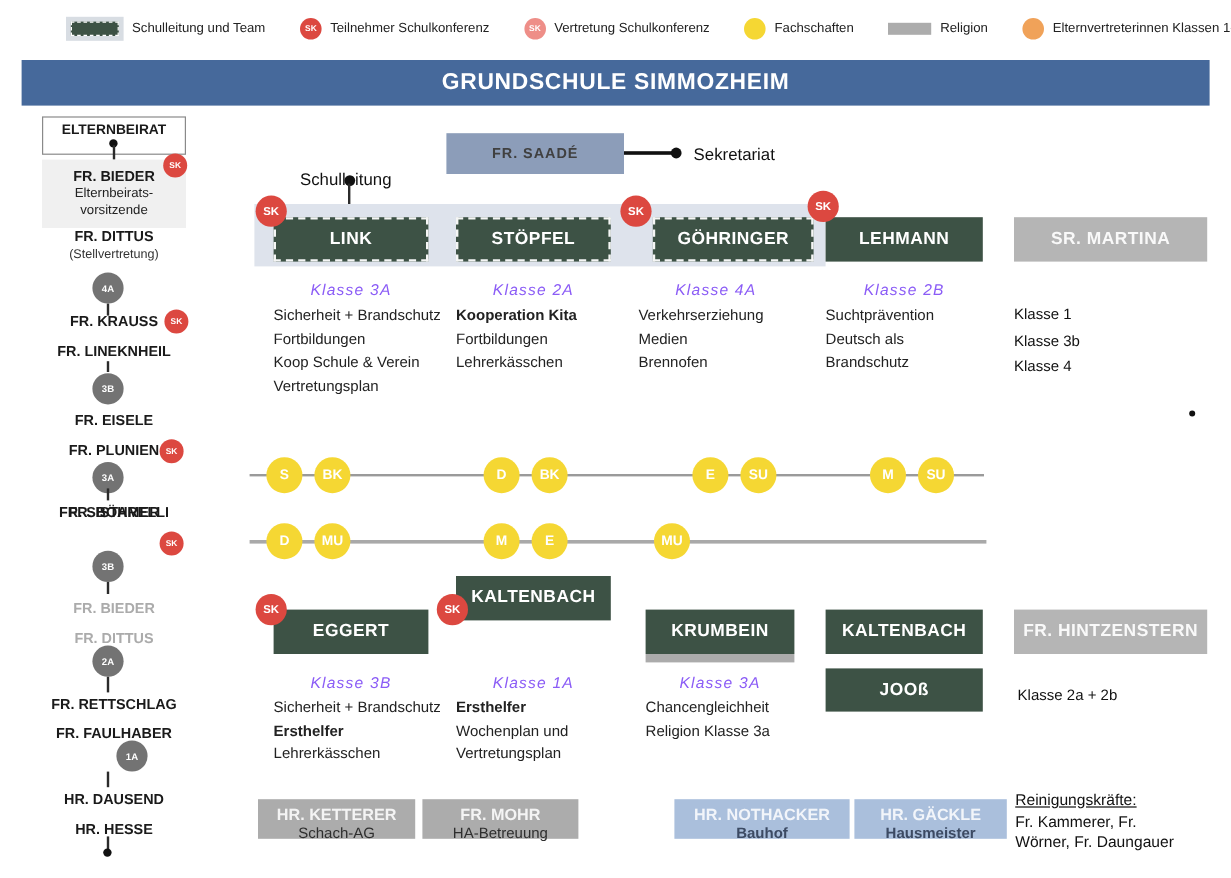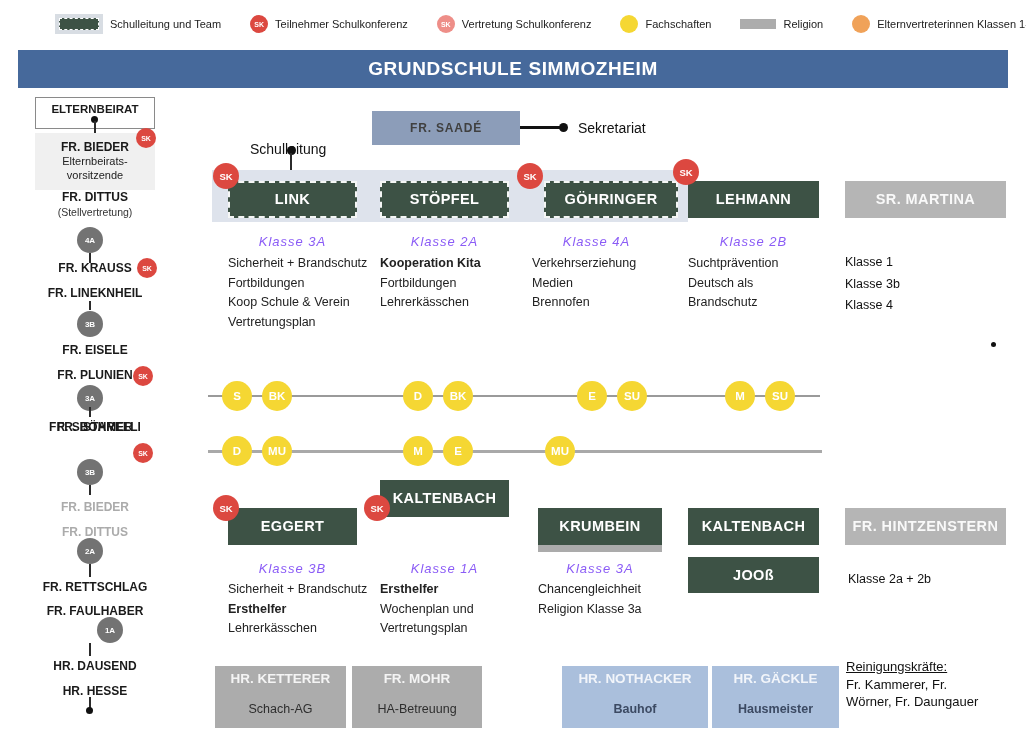--- a/index.html
+++ b/index.html
@@ -53,23 +53,23 @@
   .duties.wide-lh{line-height:21.5px;}
   .duty.bold{font-weight:bold;}
   .religion-strip{position:absolute;left:0;bottom:0;width:100%;height:7px;background:#ababab;}
 
   
   .fline{position:absolute;background:#9a9a9a;}
   .yc{position:absolute;width:30px;height:30px;border-radius:50%;background:#f5d733;color:#fff;
       font-size:11.5px;font-weight:bold;display:flex;align-items:center;justify-content:center;}
 
   
-  .bbox{position:absolute;top:666px;height:62px;text-align:center;box-sizing:border-box;}
+  .bbox{position:absolute;top:666px;height:33px;text-align:center;box-sizing:border-box;}
   .bbox .nm{font-size:13.5px;font-weight:bold;margin-top:5px;}
-  .bbox .rl{font-size:12.5px;margin-top:16px;}
+  .bbox .rl{font-size:12.5px;margin-top:1px;}
   .bbox.grayst{background:#acacac;}
   .bbox.grayst .nm{color:#f4f4f4;}
   .bbox.grayst .rl{color:#2e2e2e;}
   .bbox.bluest{background:#aabfdc;}
   .bbox.bluest .nm{color:#f2f5fa;}
   .bbox.bluest .rl{color:#3c4a63;font-weight:bold;}
   .cleaning{position:absolute;left:846px;top:658px;width:172px;font-size:13px;line-height:17.5px;color:#111;}
   .cleaning .ttl{text-decoration:underline;}
 </style>
 </head>

